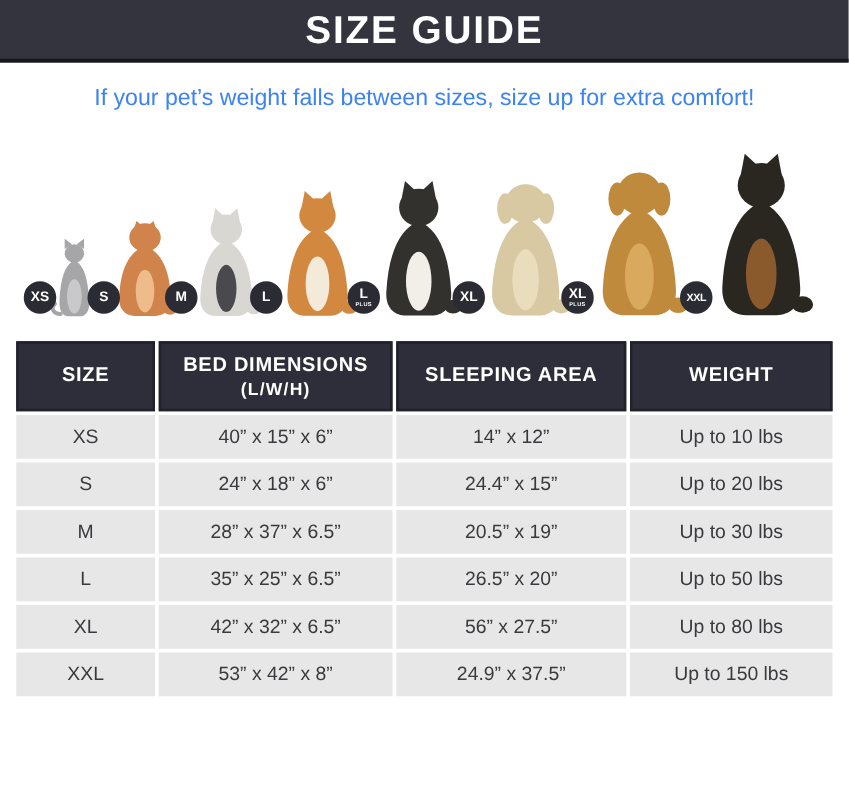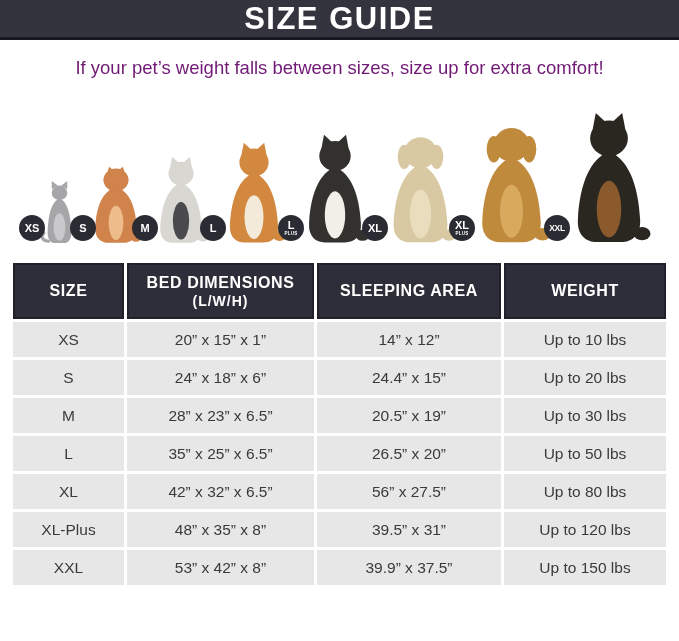--- a/index.html
+++ b/index.html
@@ -3,24 +3,24 @@
 <meta charset="utf-8">
 <style>
   :root{
     --dark:#34343f; --dark-border:#17171f; --th-bg:#2e2e3a; --th-border:#21212c;
     --row:#e7e7e7; --txt:#3a3a3e; --badge:#2b2b34;
   }
   *{box-sizing:border-box}
   html,body{margin:0;padding:0}
   body{width:679px;height:641px;background:#fff;overflow:hidden;
        font-family:"Liberation Sans",sans-serif;}
-  .banner{height:40px;background:var(--dark);border-bottom:3px solid var(--dark-border);
+  .banner{height:50px;background:var(--dark);border-bottom:3px solid var(--dark-border);
           display:flex;align-items:center;justify-content:center}
   .banner h1{margin:0;color:#fff;font-size:31px;font-weight:bold;letter-spacing:1.5px}
-  .subtitle{text-align:center;font-size:18.5px;font-weight:500;color:#701a75;margin:17px 8px 0}
+  .subtitle{text-align:center;font-size:18.5px;font-weight:500;color:#3b82f6;margin:17px 8px 0}
   .animals{display:flex;justify-content:space-between;align-items:flex-end;
            height:164px;margin-top:5px;padding:0 22px 4px 36px}
   .animal{position:relative;display:flex;align-items:flex-end}
   .animal svg{display:block}
   .badge{position:absolute;left:-17px;bottom:3px;width:26px;height:26px;border-radius:50%;
          background:var(--badge);color:#fff;display:flex;flex-direction:column;
          align-items:center;justify-content:center;font-weight:bold;line-height:1;z-index:2}
   .badge-main{font-size:11px}
   .badge-sm .badge-main{font-size:8.5px;letter-spacing:-0.3px}
   .badge-sub{font-size:4.5px;letter-spacing:.3px;margin-top:1px}
@@ -162,54 +162,48 @@
     <tr>
         <th><span>SIZE</span></th>
         <th><span>BED DIMENSIONS</span><span class="sub">(L/W/H)</span></th>
         <th><span>SLEEPING AREA</span></th>
         <th><span>WEIGHT</span></th>
       </tr>
   </thead>
   <tbody>
       <tr>
         <td>XS</td>
-        <td>20” x 15” x 1”</td>
+        <td>40” x 15” x 6”</td>
         <td>14” x 12”</td>
         <td>Up to 10 lbs</td>
       </tr>
       <tr>
         <td>S</td>
         <td>24” x 18” x 6”</td>
         <td>24.4” x 15”</td>
         <td>Up to 20 lbs</td>
       </tr>
       <tr>
         <td>M</td>
-        <td>28” x 23” x 6.5”</td>
+        <td>28” x 37” x 6.5”</td>
         <td>20.5” x 19”</td>
         <td>Up to 30 lbs</td>
       </tr>
       <tr>
         <td>L</td>
         <td>35” x 25” x 6.5”</td>
         <td>26.5” x 20”</td>
         <td>Up to 50 lbs</td>
       </tr>
       <tr>
         <td>XL</td>
         <td>42” x 32” x 6.5”</td>
         <td>56” x 27.5”</td>
         <td>Up to 80 lbs</td>
       </tr>
       <tr>
-        <td>XL-Plus</td>
-        <td>48” x 35” x 8”</td>
-        <td>39.5” x 31”</td>
-        <td>Up to 120 lbs</td>
-      </tr>
-      <tr>
         <td>XXL</td>
         <td>53” x 42” x 8”</td>
-        <td>39.9” x 37.5”</td>
+        <td>24.9” x 37.5”</td>
         <td>Up to 150 lbs</td>
       </tr>
     </tbody>
 </table>
 
 </body></html>

